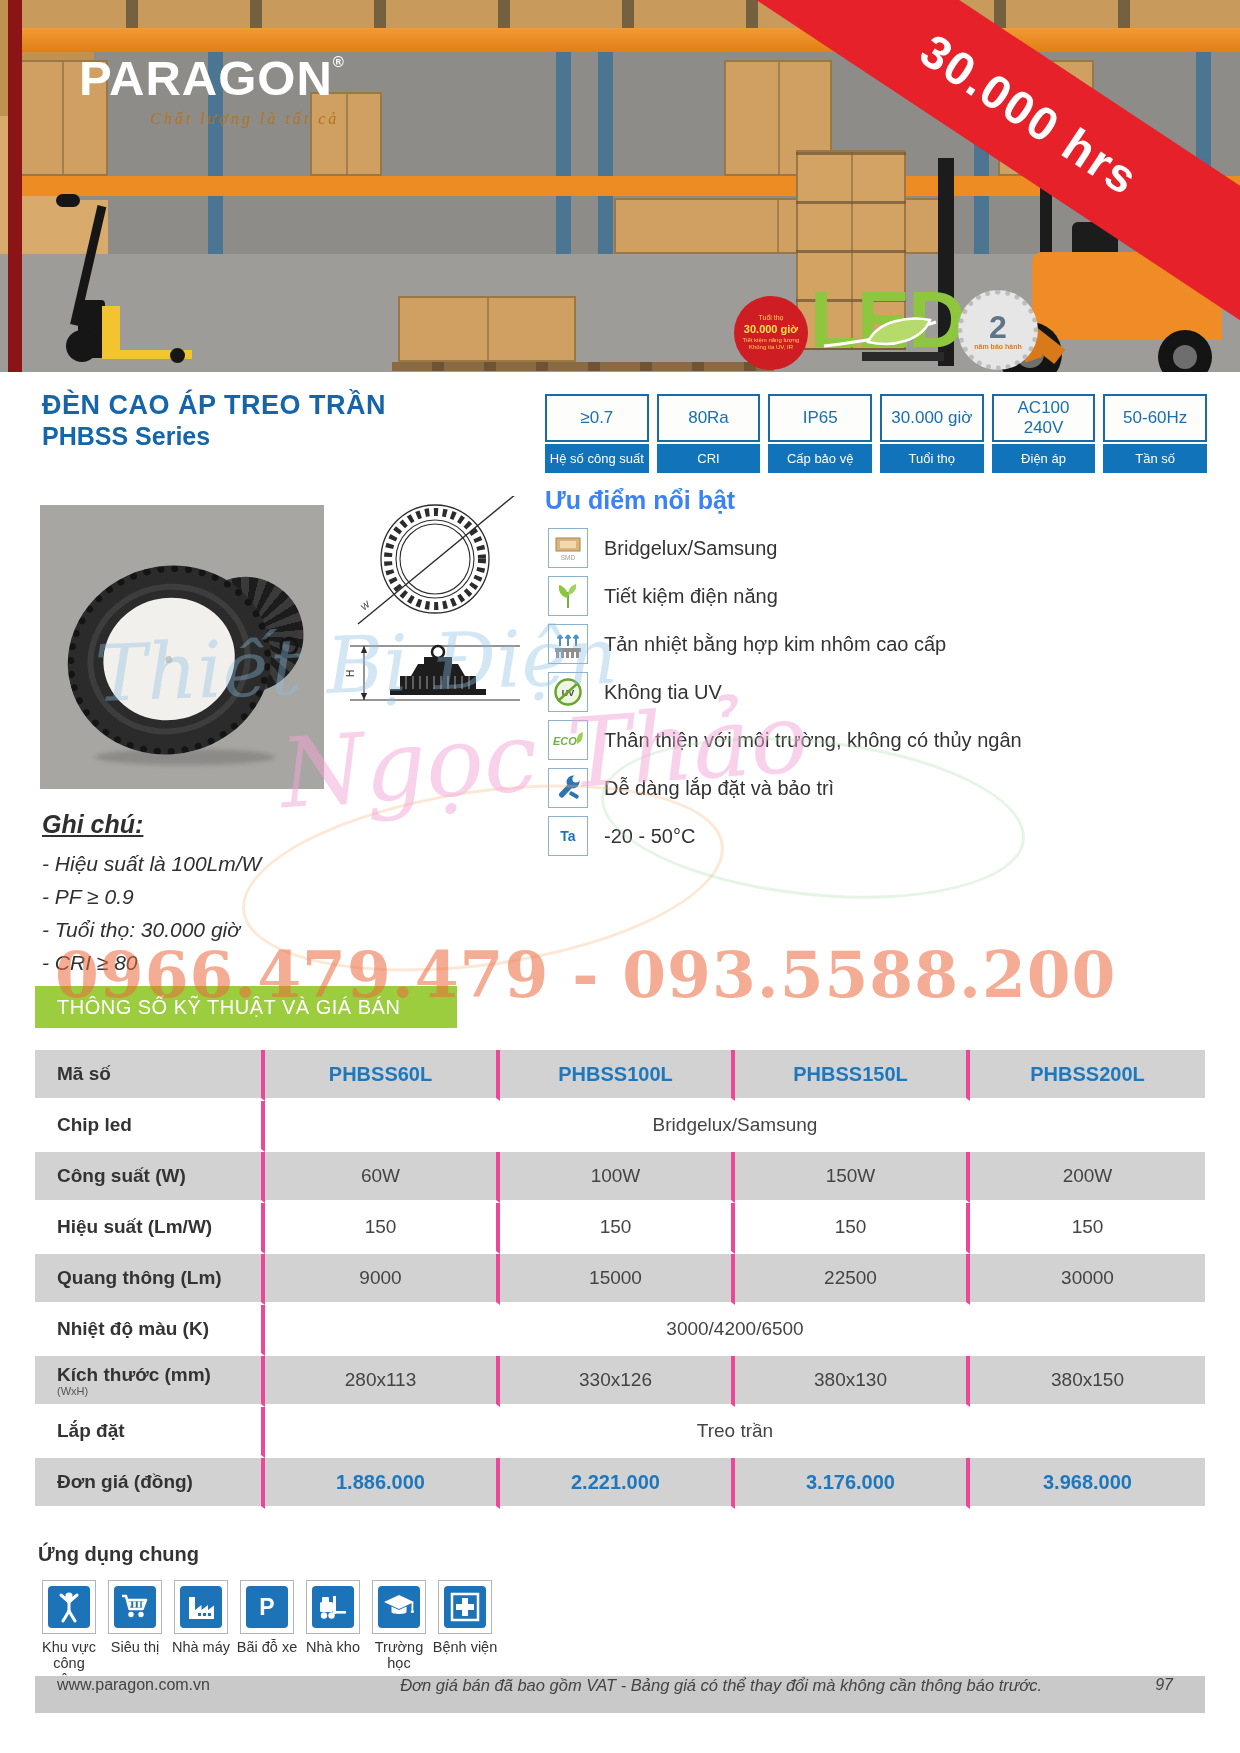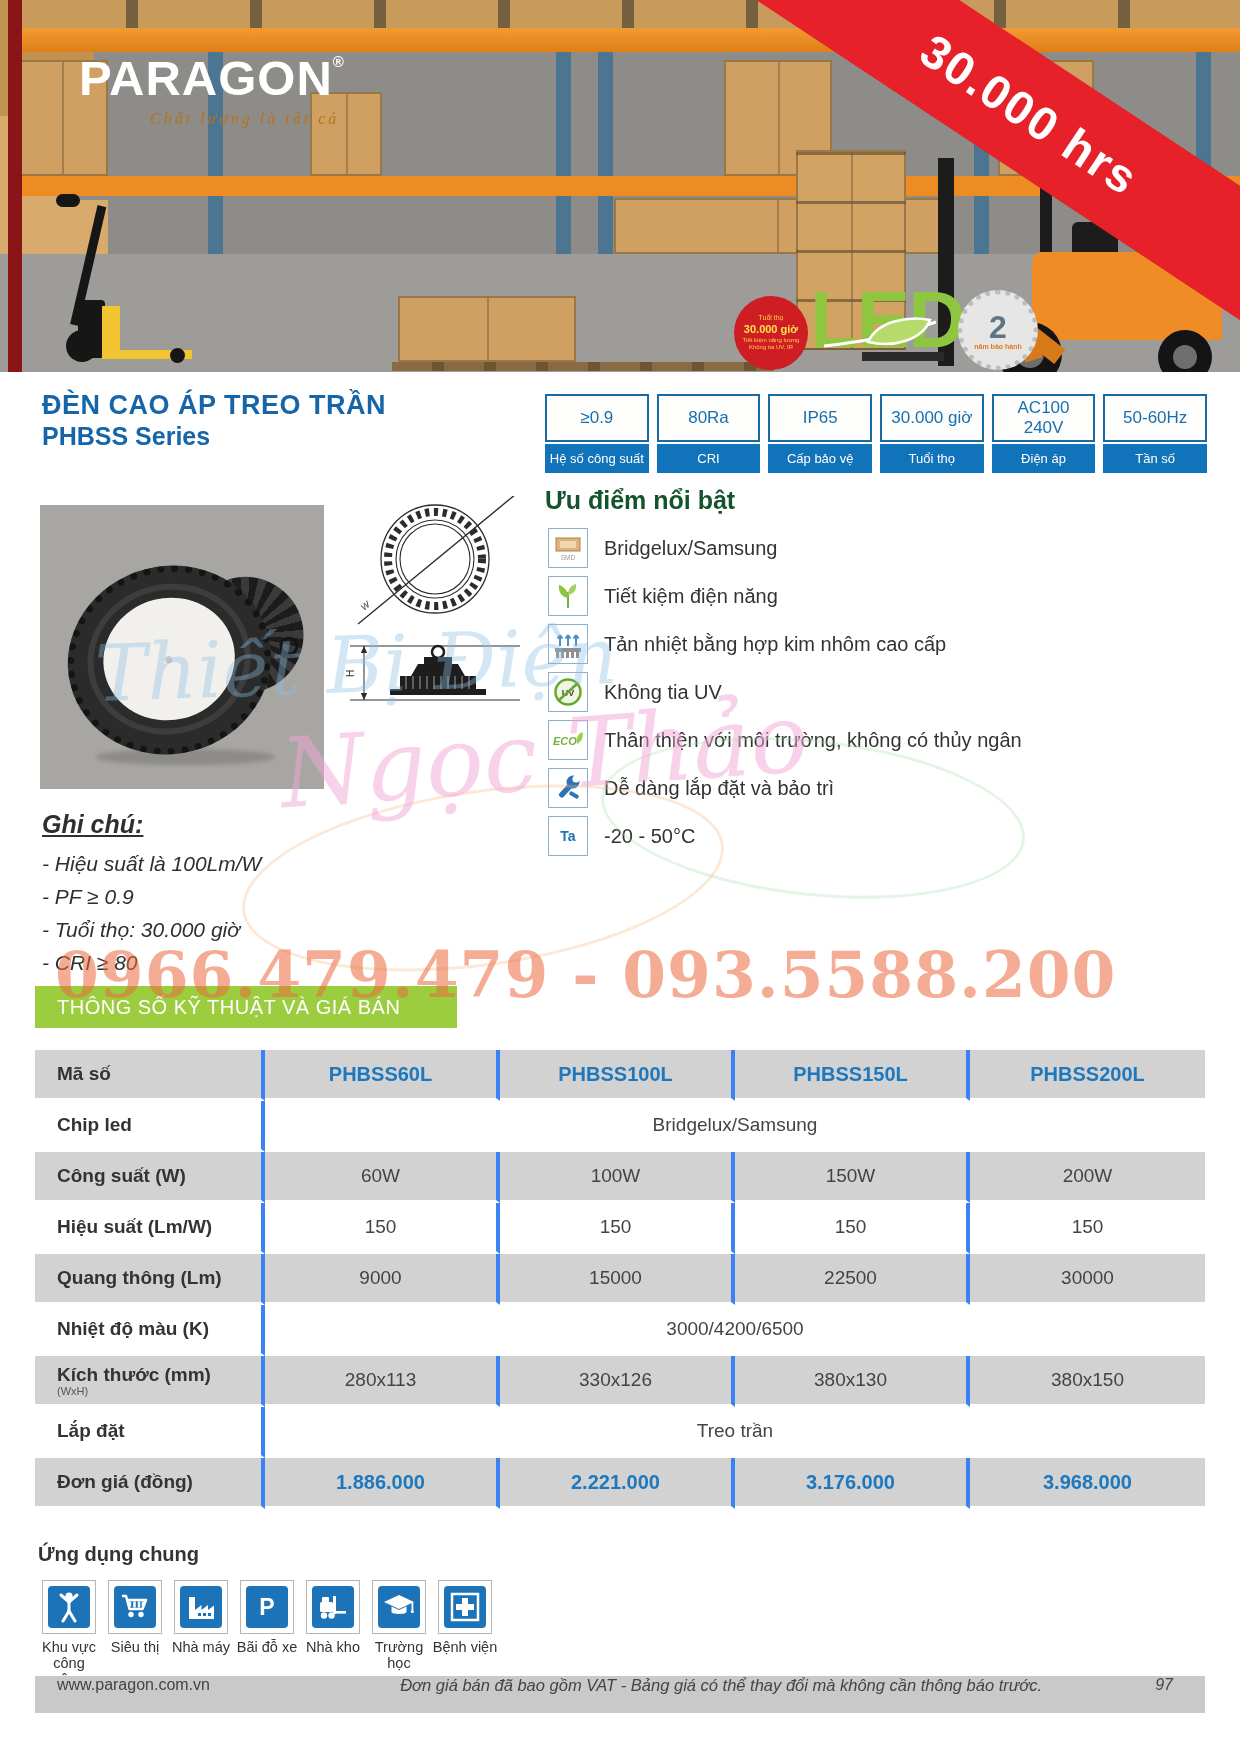--- a/index.html
+++ b/index.html
@@ -82,32 +82,32 @@
   .ufo-ring{position:absolute;left:34px;top:46px;width:164px;height:150px;border-radius:50%;border:6px solid #3d3d3d;box-sizing:border-box;}
   .ufo-lens{position:absolute;left:50px;top:60px;width:132px;height:122px;border-radius:50%;background:#f2f0ec;}
   .ufo-dot{position:absolute;left:112px;top:118px;width:7px;height:7px;border-radius:50%;background:#c9c6c2;}
   .ufo-hook{position:absolute;left:226px;top:128px;width:13px;height:13px;border-radius:50%;border:3px solid #141414;}
   .ufo-shadow{position:absolute;left:55px;top:244px;width:180px;height:16px;border-radius:50%;background:rgba(0,0,0,.16);filter:blur(2px);}
 
   .notes{position:absolute;left:42px;top:810px;font-style:italic;color:#2f2f2f;}
   .notes .nh{font-size:25px;font-weight:bold;text-decoration:underline;margin-bottom:8px;}
   .notes .nl{font-size:21px;line-height:33px;}
 
-  .feat-head{position:absolute;left:545px;top:486px;font-size:25px;font-weight:800;color:#14532d;}
+  .feat-head{position:absolute;left:545px;top:486px;font-size:25px;font-weight:800;color:#3b82f6;}
   .features{position:absolute;left:548px;top:528px;display:flex;flex-direction:column;gap:8px;}
   .feat{display:flex;align-items:center;gap:16px;height:40px;}
   .ficon{width:38px;height:38px;border:1px solid #8ab2cf;background:#fff;display:flex;align-items:center;justify-content:center;flex:none;}
   .feat .ftxt{font-size:20px;color:#333;}
 
   .greenbar{position:absolute;left:35px;top:986px;width:422px;height:42px;background:#9bcd3e;
             display:flex;align-items:center;padding-left:22px;box-sizing:border-box;}
   .greenbar span{color:#fff;font-size:20px;font-weight:normal;letter-spacing:.5px;}
 
   .spec-table{position:absolute;left:35px;top:1050px;width:1170px;border-spacing:0;table-layout:fixed;}
-  .spec-table td{border-right:4px solid #3b82f6;border-bottom:3px solid #fff;height:48px;text-align:center;
+  .spec-table td{border-right:4px solid #ec4899;border-bottom:3px solid #fff;height:48px;text-align:center;
                  font-size:19px;color:#444;padding:0;}
   .spec-table td:last-child{border-right:none;}
   .spec-table td.lab{text-align:left;padding-left:22px;font-weight:bold;color:#333;}
   .spec-table tr.g td{background:#d2d2d2;}
   .spec-table tr.w td{background:#fff;}
   .spec-table td.blue{color:#1e78be;font-weight:bold;font-size:20px;}
   .spec-table .sub{display:block;font-size:11px;font-weight:normal;color:#555;line-height:10px;}
 
   .apps-head{position:absolute;left:38px;top:1543px;font-size:20px;font-weight:bold;color:#333;}
   .apps{position:absolute;left:36px;top:1580px;display:flex;}
@@ -206,21 +206,21 @@
       <span class="num">2</span>
       <span class="txt">năm bảo hành</span>
     </div>
   </div>
 
   <div class="title1">ĐÈN CAO ÁP TREO TRẦN</div>
   <div class="title2">PHBSS Series</div>
 
   <div class="badges">
     <div class="badge">
-      <div class="val">≥0.9</div>
+      <div class="val">≥0.7</div>
       <div class="lab">Hệ số công suất</div>
     </div>
     <div class="badge">
       <div class="val">80Ra</div>
       <div class="lab">CRI</div>
     </div>
     <div class="badge">
       <div class="val">IP65</div>
       <div class="lab">Cấp bảo vệ</div>
     </div>

